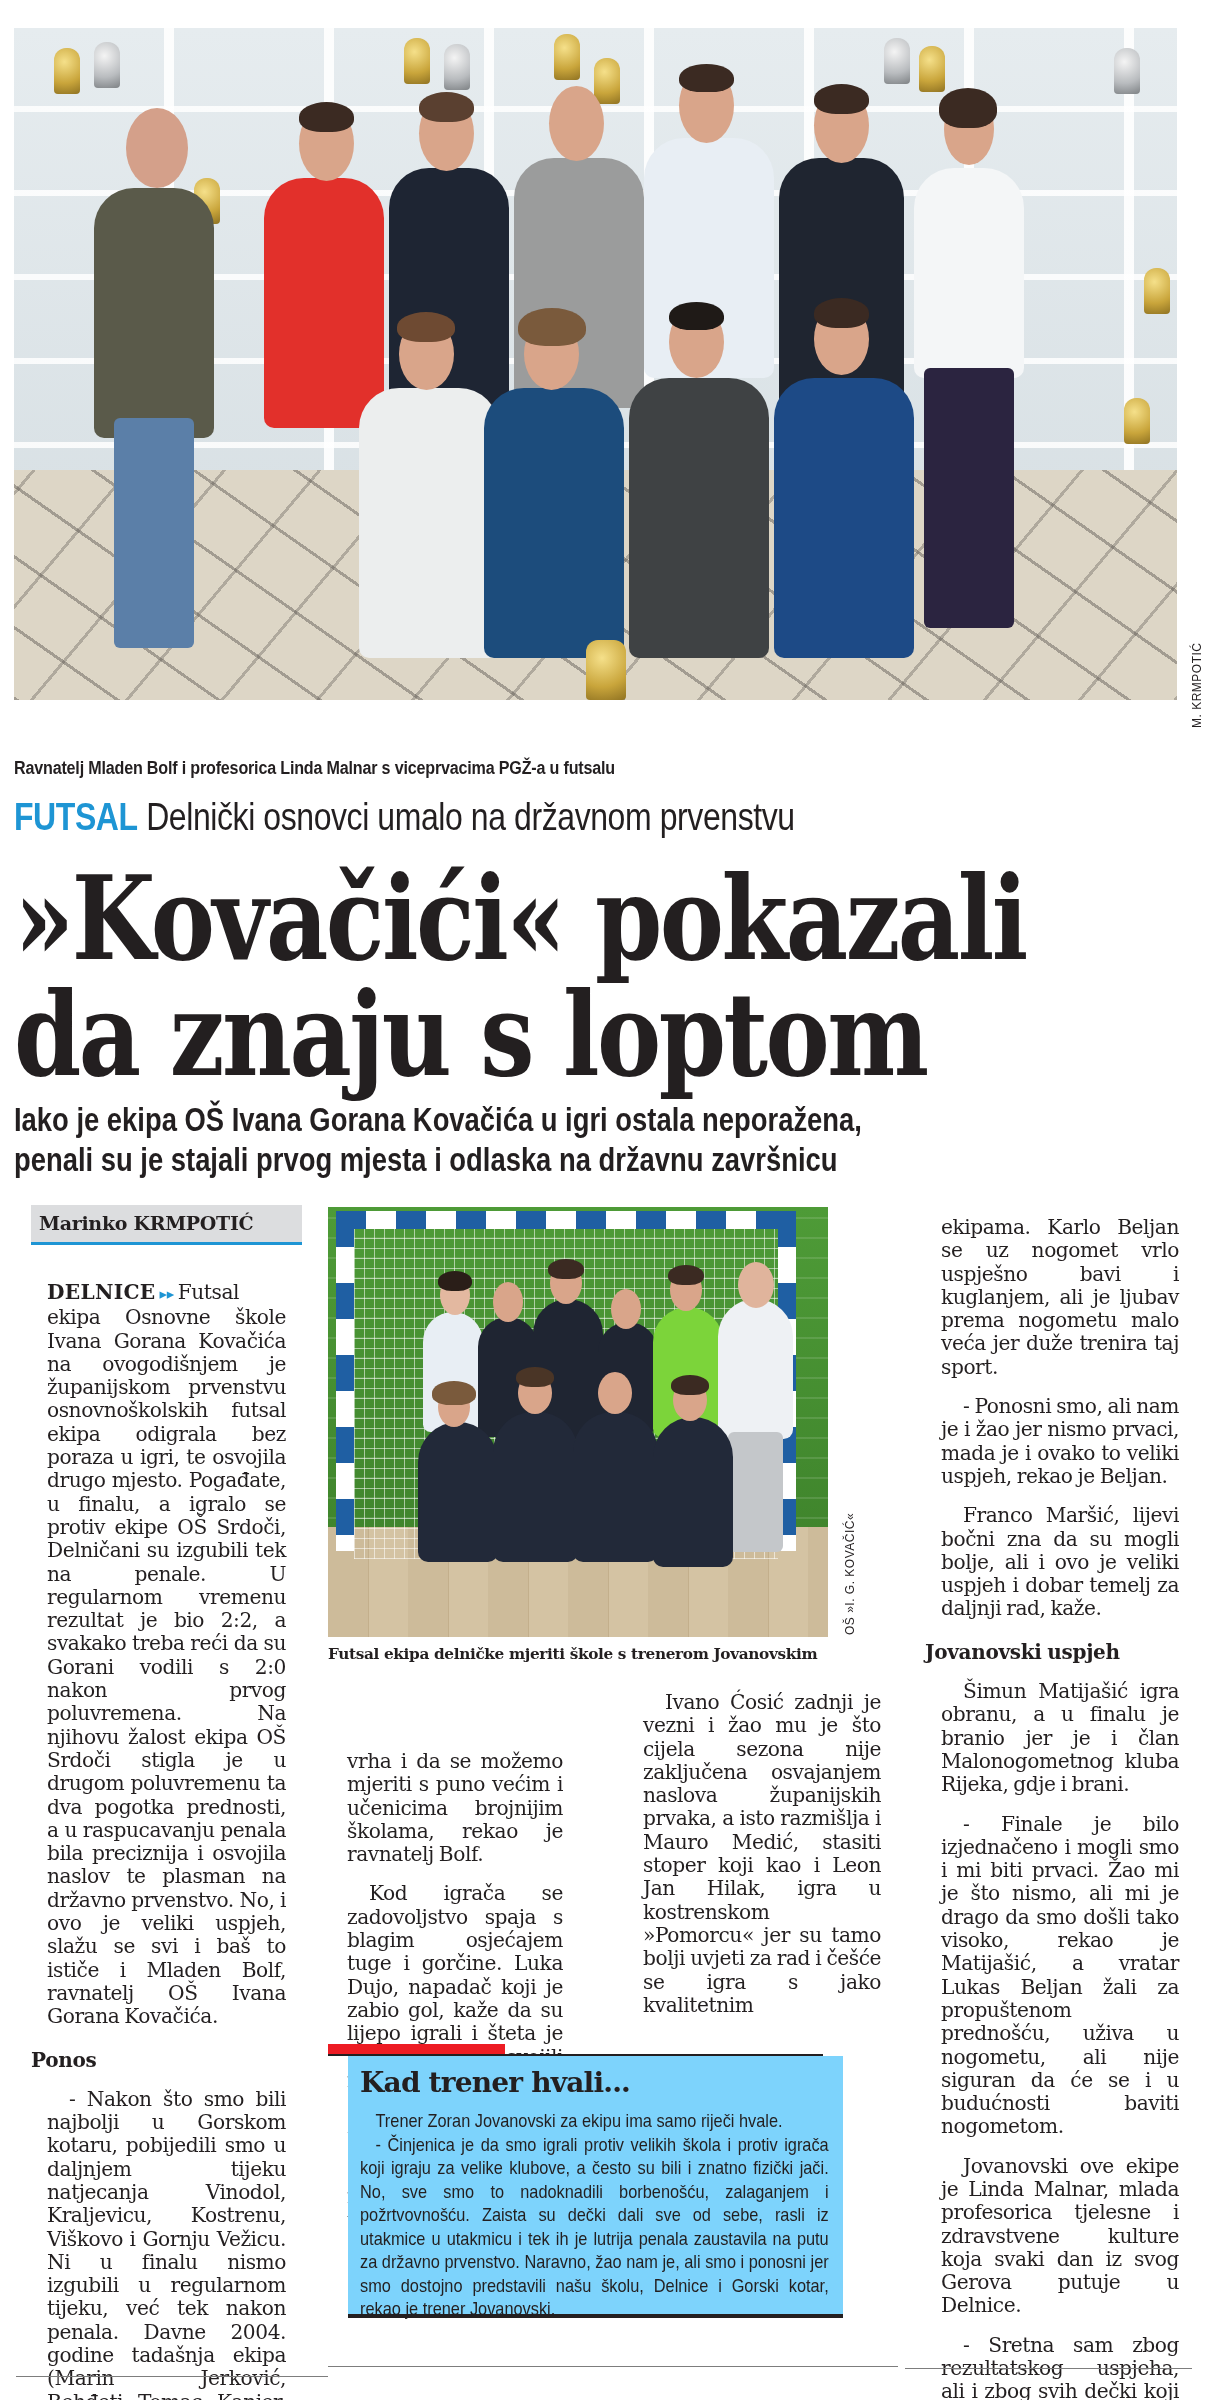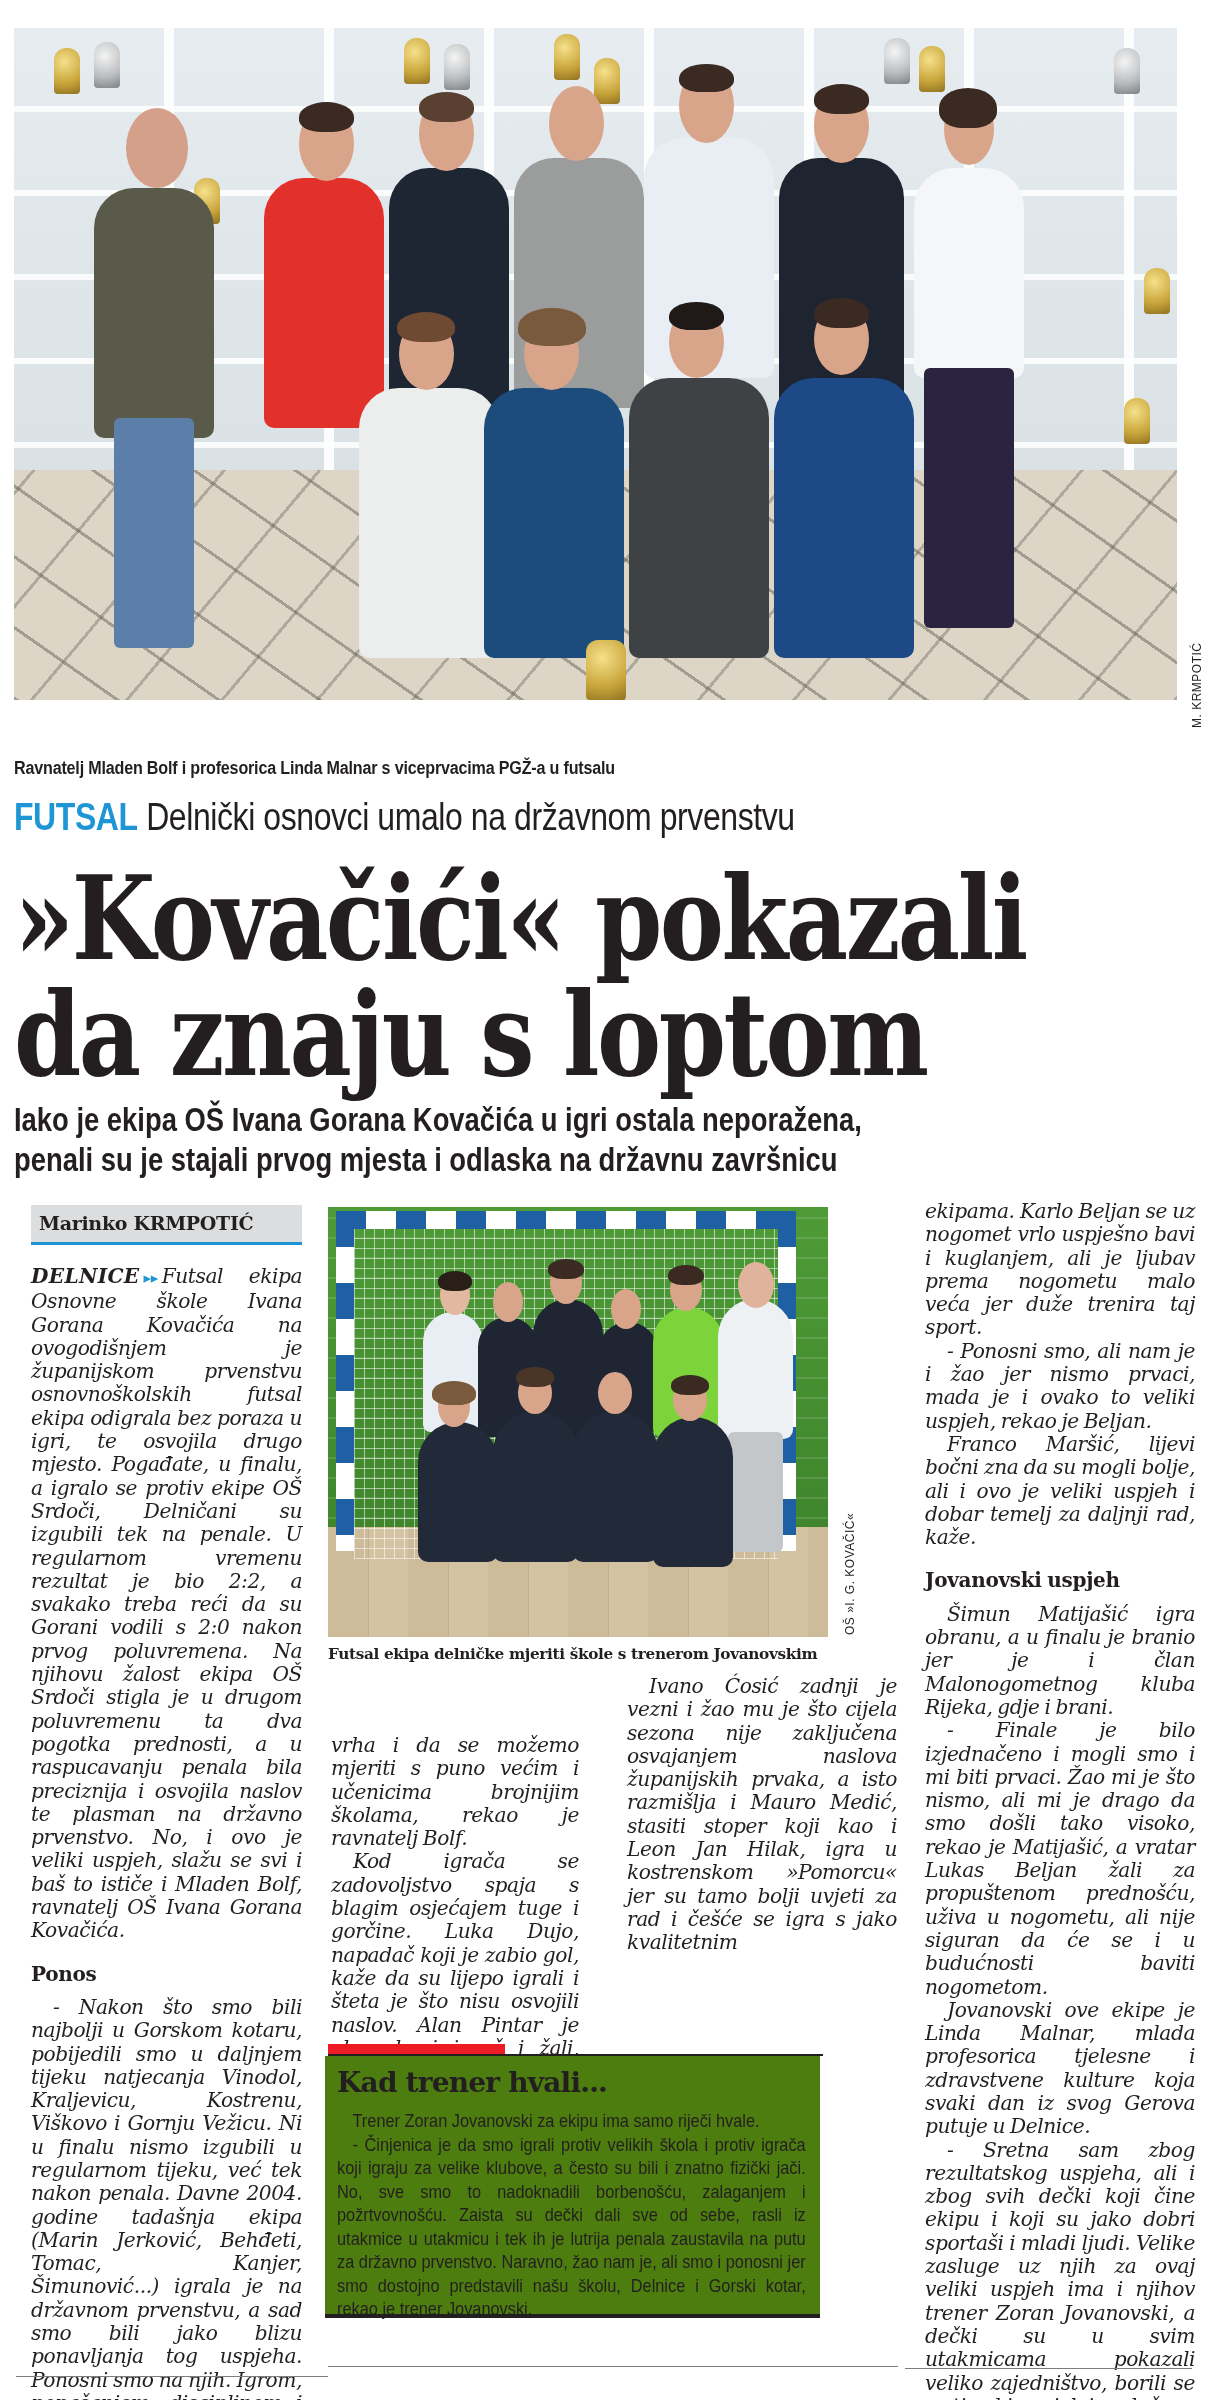--- a/index.html
+++ b/index.html
@@ -57,21 +57,21 @@
     font-size: 33px; line-height: 40px; color: #231f20; font-weight: bold; transform: scaleX(.83); transform-origin: left; white-space: nowrap; }
 
   
   .byline { position: absolute; left: 31px; top: 1205px; width: 271px; height: 40px; background: #dcdddf;
     border-bottom: 3px solid #1e95d4; padding: 7px 8px 0; }
   .byline span { font-family: "DejaVu Serif", serif; font-weight: bold; font-size: 19px; color: #231f20; letter-spacing: -.3px; }
 
   
   .col { position: absolute; font-family: "DejaVu Serif", serif; font-size: 20.2px; line-height: 23.3px;
     color: #231f20; text-align: justify; hyphens: auto; letter-spacing: -.45px; word-spacing: -1px; }
-  .col p { margin: 0; text-indent: 22px; font-style: italic; }
+  .col p { margin: 16px; text-indent: 22px; }
   .col p.noindent { text-indent: 0; }
   .col .dateline { font-weight: bold; letter-spacing: .3px; }
   .col .arrows { color: #1e95d4; font-size: 15px; padding: 0 4px; }
   .col h3 { font-family: "DejaVu Serif", serif; font-size: 20px; font-weight: bold; margin: 20px 0 10px; letter-spacing: -.3px; }
 
   
   .photo-mid { position: absolute; left: 328px; top: 1207px; width: 500px; height: 430px; overflow: hidden;
     background: #3e8a2c; }
   .photo-mid .wall {
     position: absolute; inset: 0;
@@ -90,21 +90,21 @@
       repeating-linear-gradient(90deg, rgba(255,255,255,.55) 0 1px, rgba(0,0,0,0) 1px 10px),
       repeating-linear-gradient(0deg, rgba(255,255,255,.55) 0 1px, rgba(0,0,0,0) 1px 10px); }
   .credit-mid { position: absolute; left: 843px; top: 1635px; }
 
   .caption-mid { position: absolute; left: 328px; top: 1645px; font-family: "DejaVu Serif", serif; font-weight: bold;
     font-size: 15.3px; color: #231f20; letter-spacing: -.35px; white-space: nowrap; }
 
   
   .box-red { position: absolute; left: 328px; top: 2044px; width: 177px; height: 11px; background: #ed1c24; }
   .box-line { position: absolute; left: 328px; top: 2054px; width: 495px; height: 2px; background: #231f20; }
-  .box { position: absolute; left: 325px; top: 2056px; width: 495px; height: 262px; background: #4d7c0f;
+  .box { position: absolute; left: 348px; top: 2056px; width: 495px; height: 262px; background: #7dd3fc;
     border-bottom: 4px solid #231f20; padding: 10px 12px 0 12px; }
   .box h2 { font-family: "DejaVu Serif", serif; font-weight: bold; font-size: 28px; color: #231f20; letter-spacing: -.8px; margin-bottom: 10px; }
   .box .boxtext { font-family: "Liberation Sans", sans-serif; font-size: 19px; line-height: 23.5px; color: #231f20;
     text-align: justify; transform: scaleX(.86); transform-origin: left top; width: 545px; }
   .box .boxtext p { text-indent: 18px; }
 
   .rule { position: absolute; height: 1px; background: #7d7d7d; }
 </style>
 </head>
 <body>

